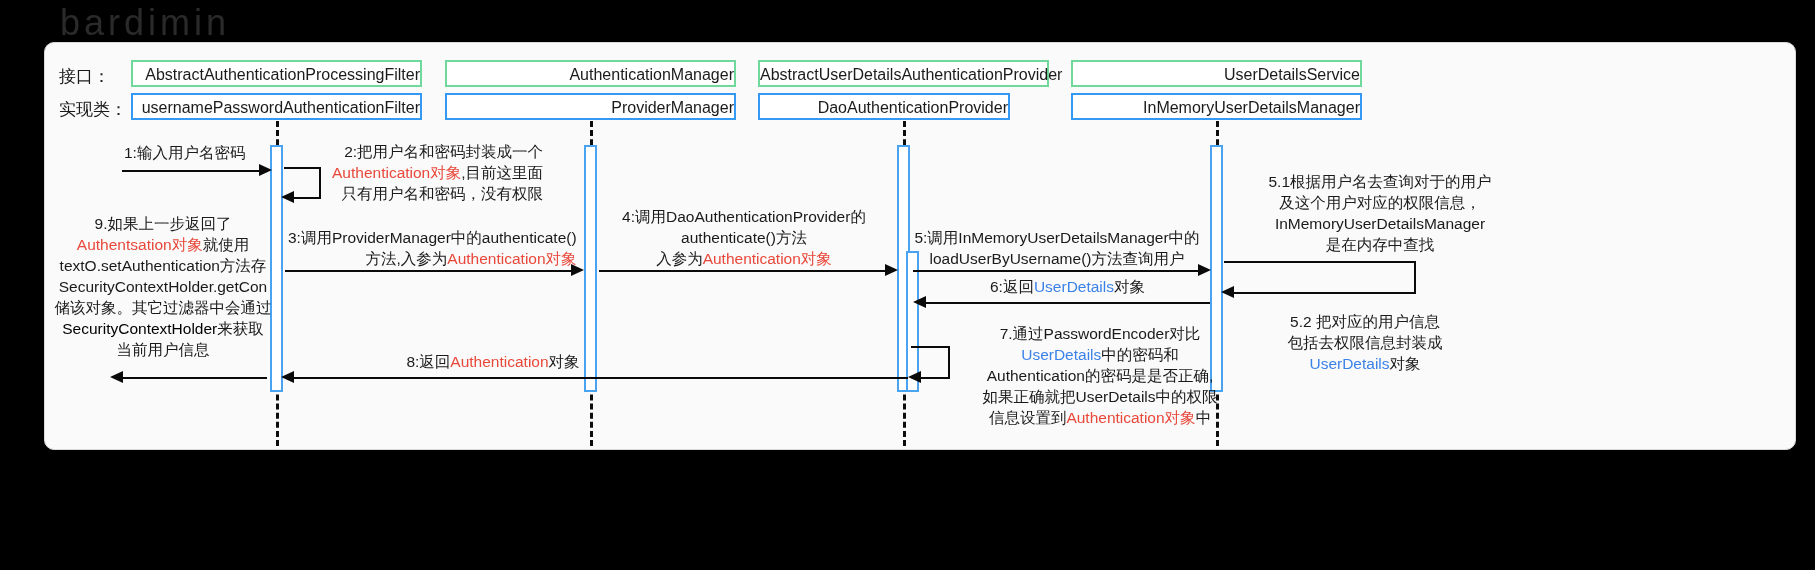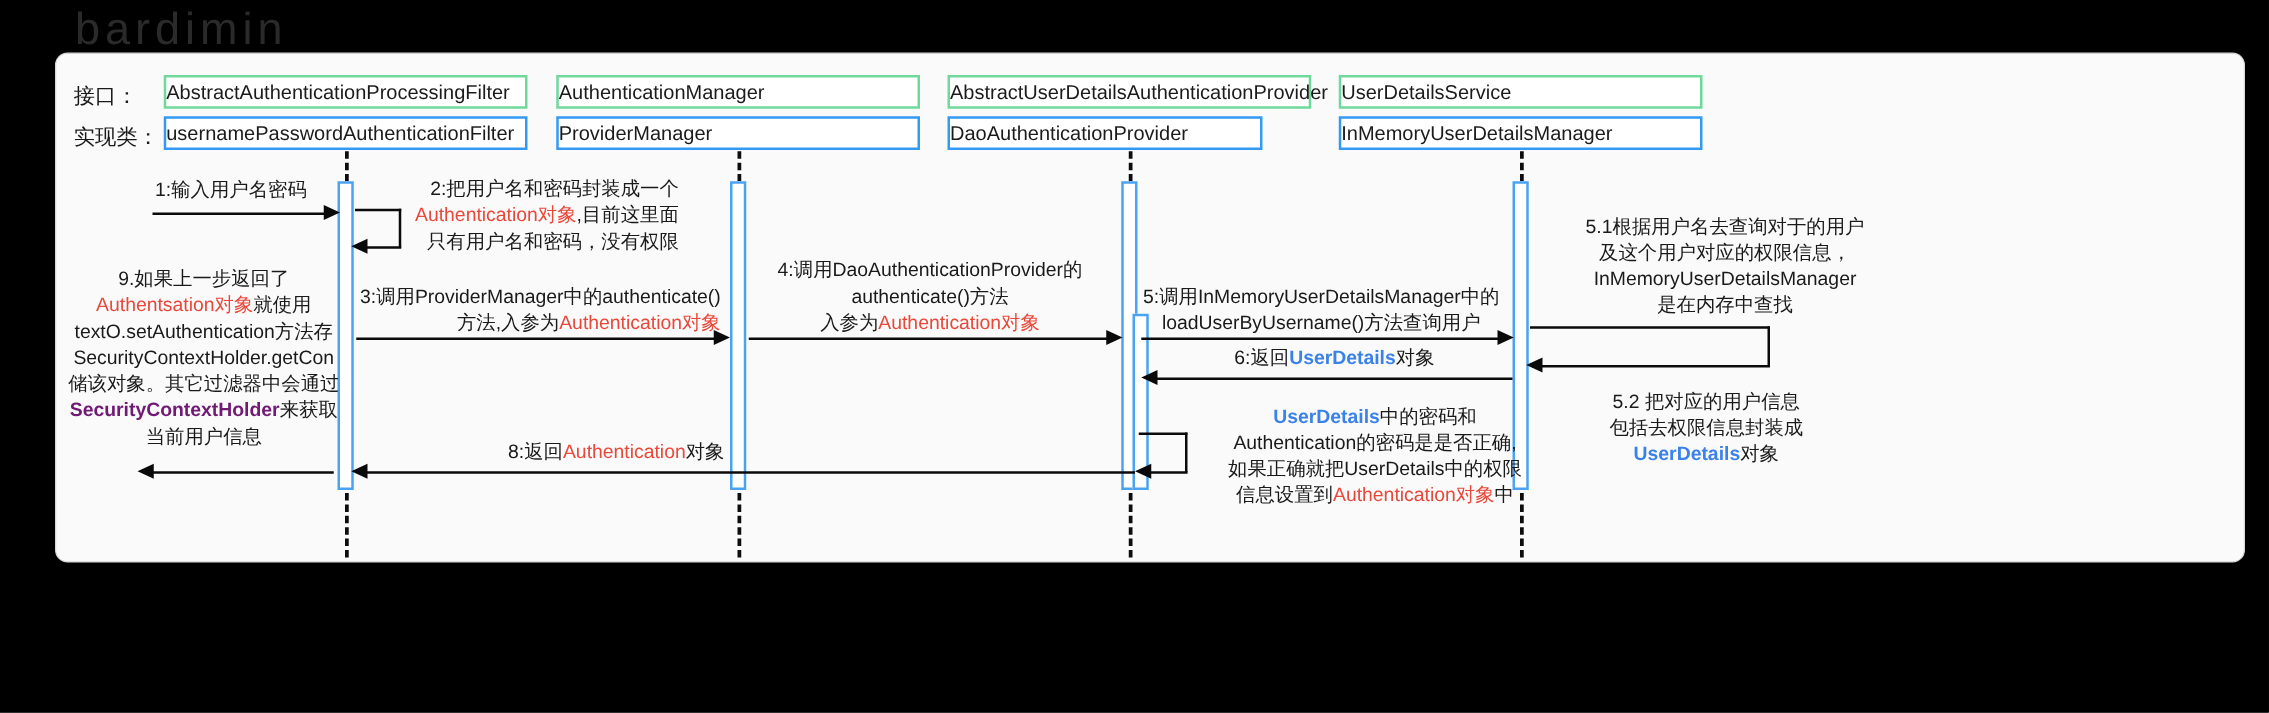--- a/index.html
+++ b/index.html
@@ -52,21 +52,21 @@
     font-size: 17px;
     color: #1a1a1a;
     white-space: nowrap;
   }
   
   .actorbox {
     position: absolute;
     box-sizing: border-box;
     height: 27px;
     line-height: 25px;
-    text-align: left;
+    text-align: right;
     font-size: 16px;
     color: #1b1b1b;
     background: #ffffff;
     white-space: nowrap;
     overflow: visible;
   }
   .actorbox.iface { border: 2px solid #6fd89a; }
   .actorbox.impl  { border: 2px solid #3399f3; }
 
   
@@ -107,22 +107,22 @@
   .msg {
     position: absolute;
     font-size: 15.5px;
     line-height: 21px;
     color: #1a1a1a;
     white-space: nowrap;
   }
   .msg.center { text-align: center; }
   .msg.left { text-align: right; }
   .hl-red { color: #e8483a; }
-  .hl-blue { color: #3b82e8; font-weight: bold; }
-  .hl-purple { color: #701a75; font-weight: bold; }
+  .hl-blue { color: #3b82e8; }
+  .hl-purple { color: #000000; font-weight: normal; }
 </style>
 </head>
 <body>
 
 <div id="canvas">
 
   <div class="watermark">bardimin</div>
 
   <div class="card">
     <div class="diagram">
@@ -210,20 +210,21 @@
         <div>5.2 把对应的用户信息</div>
         <div>包括去权限信息封装成</div>
         <div><span class="hl-blue">UserDetails</span><span>对象</span></div>
       </div>
 
       <div class="arrowline" style="left:866px; top:303px; width:39px;"></div>
       <div class="vline" style="left:903px; top:303px; height:32px;"></div>
       <div class="arrowline" style="left:868px; top:334px; width:37px;"></div>
       <div class="arrowhead left" style="left:863px; top:328px;"></div>
       <div class="msg center" style="left:910px; top:280px; width:290px;">
+        <div>7.通过PasswordEncoder对比</div>
         <div><span class="hl-blue">UserDetails</span><span>中的密码和</span></div>
         <div>Authentication的密码是是否正确,</div>
         <div>如果正确就把UserDetails中的权限</div>
         <div><span>信息设置到</span><span class="hl-red">Authentication对象</span><span>中</span></div>
       </div>
 
       <div class="arrowline" style="left:248px; top:334px; width:615px;"></div>
       <div class="arrowhead left" style="left:236px; top:328px;"></div>
       <div class="msg center" style="left:248px; top:308px; width:400px;">
         <span>8:返回</span><span class="hl-red">Authentication</span><span>对象</span>

